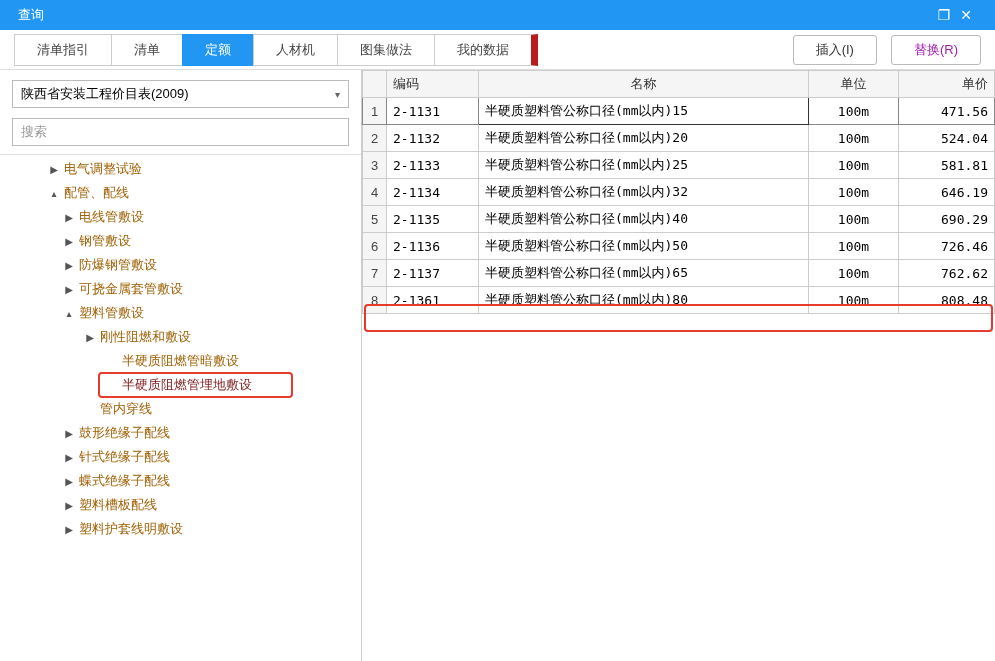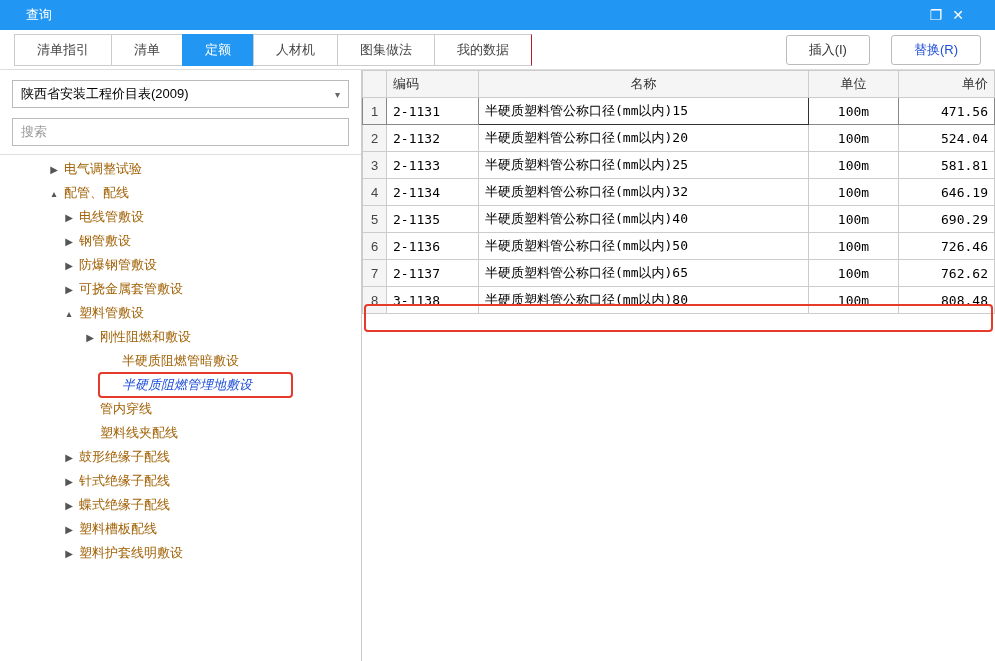--- a/index.html
+++ b/index.html
@@ -1,45 +1,45 @@
 <!DOCTYPE html>
 <html><head>
 <meta charset="utf-8">
 <style>
 * { margin: 0; padding: 0; box-sizing: border-box; font-family: "Microsoft YaHei", "SimSun", sans-serif; }
 body { width: 995px; height: 661px; background: #fff; overflow: hidden; }
 
-.titlebar { height: 30px; background: #2196F3; color: #fff; display: flex; align-items: center; padding: 0 26px; font-size: 13px; }
+.titlebar { height: 30px; background: #2196F3; color: #fff; display: flex; align-items: center; padding: 0 18px; font-size: 13px; }
 .titlebar-title { flex: 1; }
 .titlebar-btn { width: 22px; height: 22px; display: flex; align-items: center; justify-content: center; cursor: pointer; font-size: 14px; }
 
-.toolbar { height: 40px; display: flex; align-items: center; padding: 6px 14px; gap: 11px; border-bottom: 1px solid #ddd; }
+.toolbar { height: 40px; display: flex; align-items: center; padding: 6px 14px; gap: 4px; border-bottom: 1px solid #ddd; }
 .tabbar { display: flex; }
 .tab { padding: 6px 22px; border: 1px solid #ccc; border-right: none; font-size: 13px; color: #444; cursor: pointer; background: #fff; }
-.tab:last-of-type { border-right: 1px solid #b91c1c; }
+.tab:last-of-type { border-right: 7px solid #b91c1c; }
 .tab.active { background: #2196F3; color: #fff; border-color: #2196F3; }
 .toolbar-spacer { flex: 1; }
 .btn { padding: 5px 22px; border: 1px solid #bbb; border-radius: 3px; font-size: 13px; color: #333; background: #fff; cursor: pointer; margin-left: 10px; }
-.btn.disabled { color: #1d4ed8; cursor: default; }
+.btn.disabled { color: #a21caf; cursor: default; }
 
 .content { display: flex; height: calc(100% - 70px); }
 
 .left-panel { width: 362px; border-right: 1px solid #ccc; display: flex; flex-direction: column; }
 .dropdown { margin: 10px 12px 6px 12px; height: 28px; border: 1px solid #bbb; display: flex; align-items: center; padding: 0 8px; font-size: 13px; cursor: pointer; }
 .dropdown-text { flex: 1; }
 .dropdown-arrow { font-size: 10px; color: #666; }
 .search { margin: 4px 12px 6px 12px; height: 28px; border: 1px solid #bbb; padding: 0 8px; font-size: 13px; color: #999; display: flex; align-items: center; }
 .tree { flex: 1; overflow-y: auto; padding: 2px 8px 8px 8px; font-size: 13px; border-top: 1px solid #ddd; margin-top: 2px; position: relative; }
 .tree::-webkit-scrollbar { width: 16px; }
 .tree::-webkit-scrollbar-track { background: #f0f0f0; border-left: 1px solid #ddd; }
 .tree::-webkit-scrollbar-thumb { background: #c7c7c7; border: 1px solid #a8a8a8; }
 .tree-item { display: flex; align-items: center; padding: 3px 0; cursor: pointer; white-space: nowrap; }
 .tree-toggle { width: 12px; display: inline-block; text-align: center; font-size: 10px; color: #555; margin-right: 4px; }
 .tree-label { color: #a16207; }
-.tree-item.selected .tree-label { color: #1d4ed8; font-style: italic; }
+.tree-item.selected .tree-label { color: #7f1d1d; }
 .tree-item.highlighted { position: relative; }
 .tree-item.highlighted::after { content: ''; position: absolute; left: 90px; right: 60px; top: -1px; bottom: -1px; border: 2px solid #e63a2b; border-radius: 4px; pointer-events: none; }
 .ind-1 { padding-left: 40px; }
 .ind-2 { padding-left: 55px; }
 .ind-3 { padding-left: 76px; }
 .ind-4 { padding-left: 98px; }
 
 .right-panel { flex: 1; display: flex; flex-direction: column; }
 .grid { width: 100%; border-collapse: collapse; font-size: 13px; }
 .grid th, .grid td { border: 1px solid #ccc; padding: 4px 6px; height: 26px; }
@@ -125,24 +125,20 @@
           <span class="tree-label">半硬质阻燃管暗敷设</span>
         </div>
         <div class="tree-item ind-4 selected highlighted">
           <span class="tree-toggle"></span>
           <span class="tree-label">半硬质阻燃管埋地敷设</span>
         </div>
         <div class="tree-item ind-3">
           <span class="tree-toggle"></span>
           <span class="tree-label">管内穿线</span>
         </div>
-        <div class="tree-item ind-3">
-          <span class="tree-toggle"></span>
-          <span class="tree-label">塑料线夹配线</span>
-        </div>
         <div class="tree-item ind-2">
           <span class="tree-toggle">▶</span>
           <span class="tree-label">鼓形绝缘子配线</span>
         </div>
         <div class="tree-item ind-2">
           <span class="tree-toggle">▶</span>
           <span class="tree-label">针式绝缘子配线</span>
         </div>
         <div class="tree-item ind-2">
           <span class="tree-toggle">▶</span>
@@ -216,21 +212,21 @@
             </tr>
             <tr>
               <td class="rownum">7</td>
               <td class="code">2-1137</td>
               <td class="name">半硬质塑料管公称口径(mm以内)65</td>
               <td class="unit">100m</td>
               <td class="price">762.62</td>
             </tr>
             <tr>
               <td class="rownum">8</td>
-              <td class="code">3-1138</td>
+              <td class="code">2-1361</td>
               <td class="name">半硬质塑料管公称口径(mm以内)80</td>
               <td class="unit">100m</td>
               <td class="price">808.48</td>
             </tr>
           </tbody>
       </table>
       <div class="grid-hl"></div>
     </div>
   </div>
 </div>

